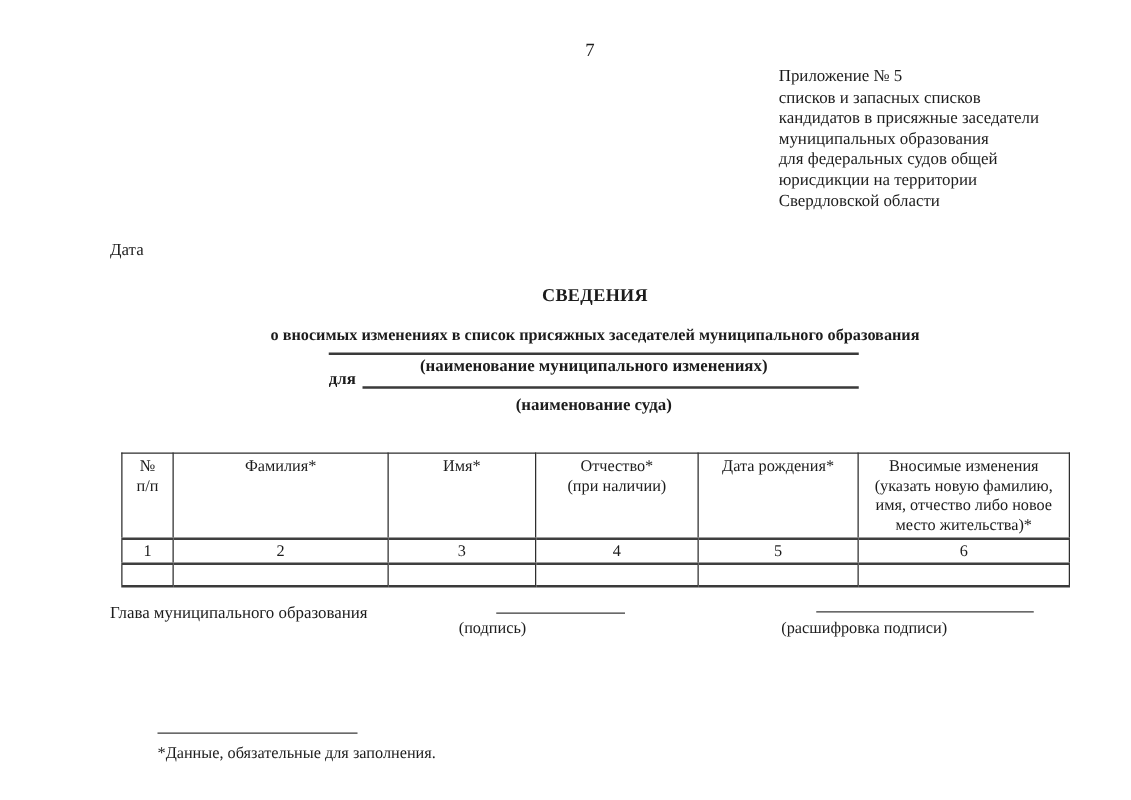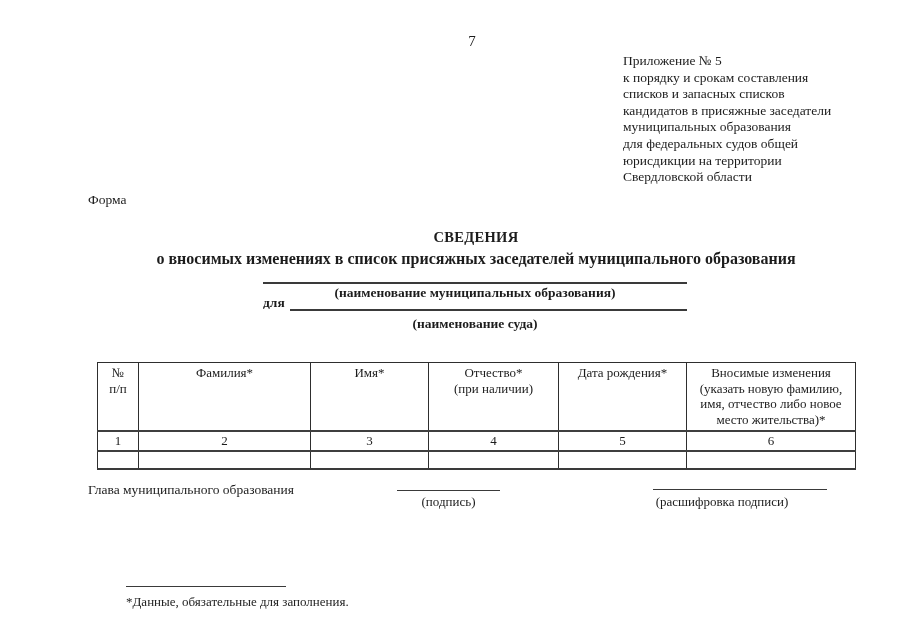--- a/index.html
+++ b/index.html
@@ -19,21 +19,21 @@
   .appendix{
     left:623px;top:53px;width:245px;
     font-size:13.5px;line-height:16.6px;
   }
   .form-label{left:88px;top:192px;font-size:13.5px;}
   .title-block{
     left:97px;top:229px;width:758px;
     text-align:center;font-weight:bold;font-family:Liberation Serif, serif;
   }
   .title-main{font-size:14.5px;letter-spacing:.3px;}
-  .title-sub{font-size:16px;margin-top:4px;}
+  .title-sub{font-size:13px;margin-top:14px;}
   .fill-line-1{left:263px;top:282px;width:424px;border-top:2px solid #3a3a3a;height:0;}
   .caption{
     font-weight:bold;font-size:13.5px;text-align:center;
   }
   .caption-municipality{left:263px;top:285px;width:424px;}
   .caption-court{left:263px;top:316px;width:424px;}
   .labeled-line{
     left:263px;width:424px;display:flex;align-items:flex-end;
     font-weight:bold;font-size:13.5px;height:15px;
   }
@@ -65,53 +65,52 @@
   tr.numbers-row td{
     height:16px;
     border-top:2px solid #3f3f3f;
     border-bottom:2px solid #3f3f3f;
   }
   tr.blank-row td{height:14px;border-bottom:2px solid #3a3a3a;}
   .sig-label{left:88px;top:482px;font-size:13.5px;}
   .sig-line{border-top:1.5px solid #3a3a3a;height:0;}
   .sig-line-1{left:397px;top:490px;width:103px;}
   .sig-line-2{left:653px;top:489px;width:174px;}
-  .sig-caption{font-size:13px;text-align:center;}
+  .sig-caption{font-size:13px;}
   .sig-caption-1{left:367px;top:494px;width:163px;}
   .sig-caption-2{left:625px;top:494px;width:194px;}
   .footnote-rule{left:126px;top:586px;width:160px;border-top:1.5px solid #3a3a3a;height:0;}
   .footnote-text{left:126px;top:594px;font-size:13px;}
 </style>
 </head>
 <body>
 
 <div class="page">
 
   <div class="abs page-number">7</div>
 
   <div class="abs appendix">
     <div>Приложение № 5</div>
-    <div>к порядку и срокам составления</div>
     <div>списков и запасных списков</div>
     <div>кандидатов в присяжные заседатели</div>
     <div>муниципальных образования</div>
     <div>для федеральных судов общей</div>
     <div>юрисдикции на территории</div>
     <div>Свердловской области</div>
   </div>
 
-  <div class="abs form-label">Форма</div>
+  <div class="abs form-label">Дата</div>
 
   <div class="abs title-block">
     <div class="title-main">СВЕДЕНИЯ</div>
     <div class="title-sub">о вносимых изменениях в список присяжных заседателей муниципального образования</div>
   </div>
 
   <div class="abs fill-line-1"></div>
-  <div class="abs caption caption-municipality">(наименование муниципальных образования)</div>
+  <div class="abs caption caption-municipality">(наименование муниципального изменениях)</div>
 
   <div class="abs labeled-line row-for">
     <span class="lbl">для</span>
     <span class="fill"></span>
   </div>
   <div class="abs caption caption-court">(наименование суда)</div>
 
 
   <div class="abs form-table">
     <table>

